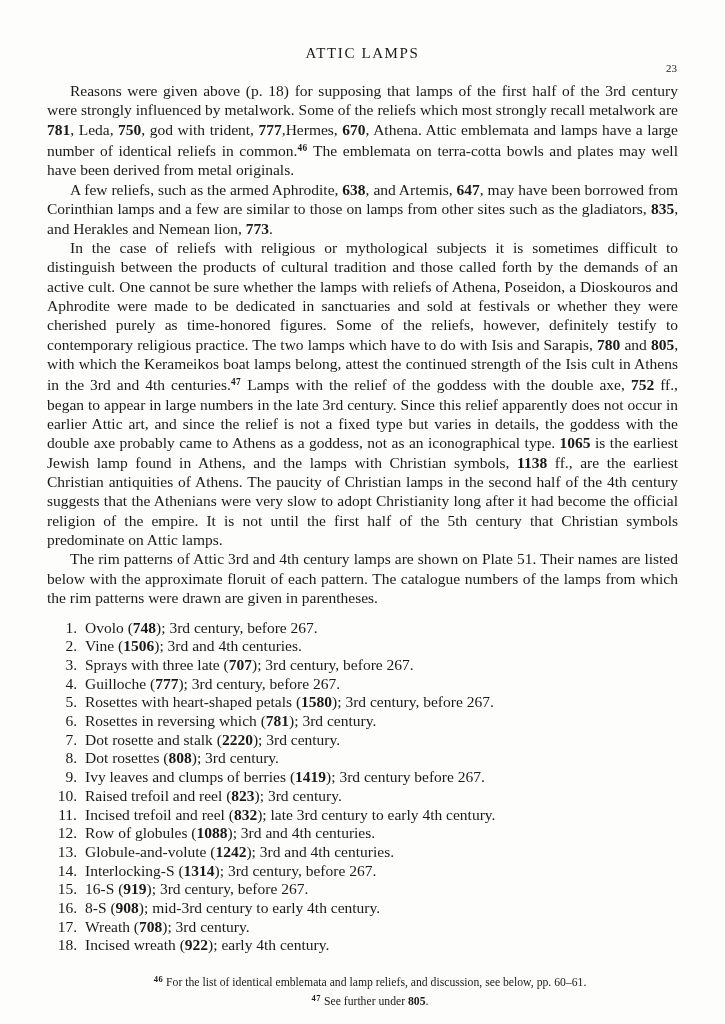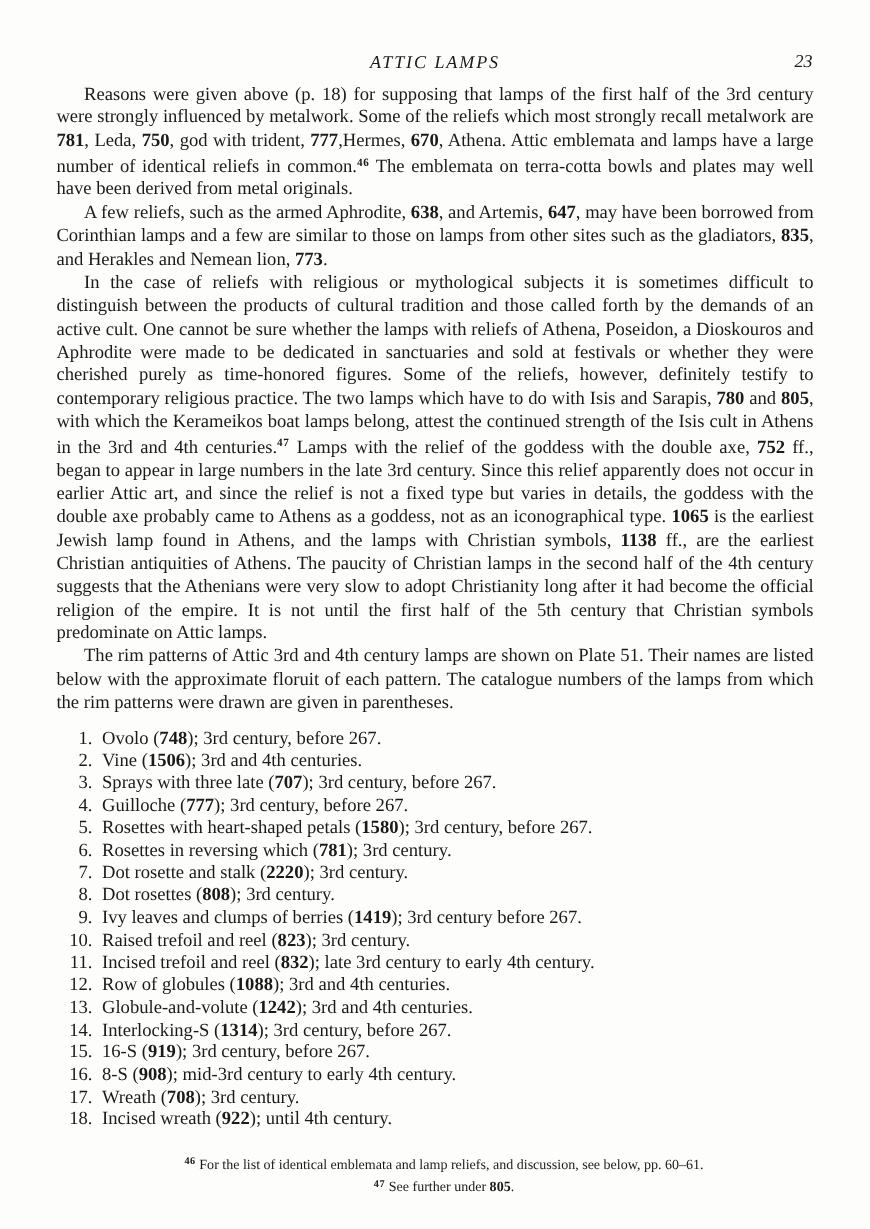--- a/index.html
+++ b/index.html
@@ -15,34 +15,33 @@
     background: #fdfdfb;
     color: #1a1a1a;
     padding: 44px 47px 0 47px;
     font-family: "Liberation Serif", "DejaVu Serif", serif;
     font-size: 15.5px;
     overflow: hidden;
   }
   .running-head {
     position: relative;
     height: 20px;
-    margin-bottom: 5px;
+    margin-bottom: 17px;
     text-align: center;
-    font-style: italic;
   }
   .head-title {
     font-size: 15px;
     letter-spacing: 1.6px;
     white-space: nowrap;
   }
   .head-page {
     position: absolute;
     right: 1px;
-    top: 0;
-    font-size: 15px;
+    top: 18px;
+    font-size: 11px;
   }
   .body-text p.para {
     margin: 0;
     text-align: justify;
     text-indent: 23px;
     line-height: 19.35px;
   }
   .rim-list {
     list-style: none;
     margin: 11px 0 0 0;
@@ -181,21 +180,21 @@
     <span class="li-text"><span>8-S (</span><span class="b">908</span><span>); mid-3rd century to early 4th century.</span></span>
   </li>
 
   <li class="rim-item">
     <span class="li-num">17.</span>
     <span class="li-text"><span>Wreath (</span><span class="b">708</span><span>); 3rd century.</span></span>
   </li>
 
   <li class="rim-item">
     <span class="li-num">18.</span>
-    <span class="li-text"><span>Incised wreath (</span><span class="b">922</span><span>); until 4th century.</span></span>
+    <span class="li-text"><span>Incised wreath (</span><span class="b">922</span><span>); early 4th century.</span></span>
   </li>
 </ol>
 
     <div class="footnotes">
   <p class="footnote"><span class="fn-ref">46</span><span class="fn-text"><span> For the list of identical emblemata and lamp reliefs, and discussion, see below, pp. 60–61.</span></span></p>
 
   <p class="footnote"><span class="fn-ref">47</span><span class="fn-text"><span> See further under </span><span class="b">805</span><span>.</span></span></p>
 </div>
   </div>
 </div>

